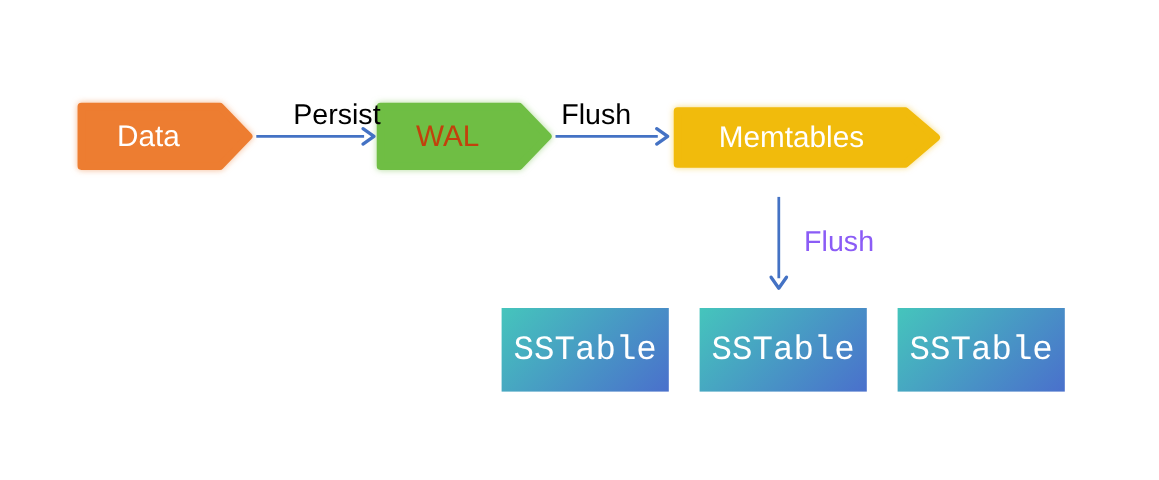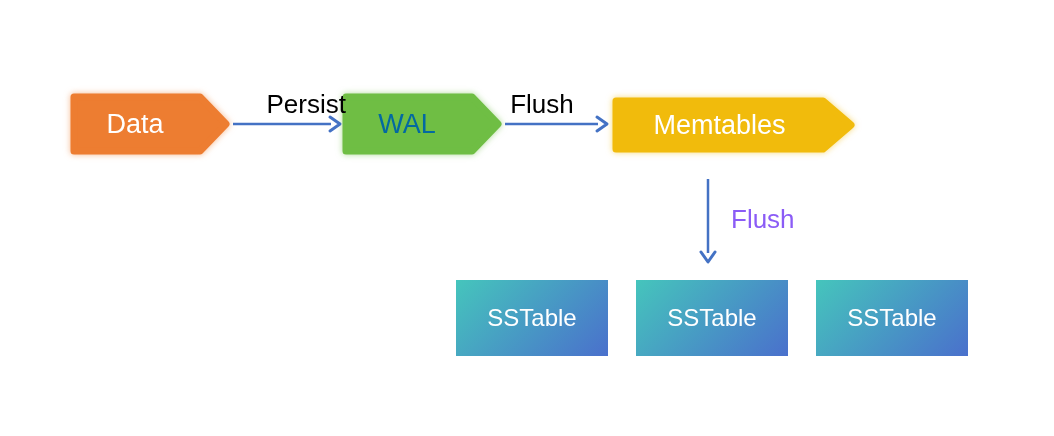--- a/index.html
+++ b/index.html
@@ -48,39 +48,39 @@
   .label-flush   { left: 731px; top: 205px; }
 
   
   .sstable {
     position: absolute; top: 280px; width: 152px; height: 76px;
     display: flex; align-items: center; justify-content: center;
   }
   .sstable-1 { left: 456px; }
   .sstable-2 { left: 636px; }
   .sstable-3 { left: 816px; }
-  .sstable-label { color: #ffffff; font-size: 24px; line-height: 1; }
+  .sstable-label { color: #ffffff; font-size: 31px; line-height: 1; font-family: Liberation Mono, monospace; }
 </style>
 </head>
 <body>
 
 <div class="canvas">
 
   <div class="node node-data">
     <svg width="160" height="62" viewBox="0 0 160 62">
       <path d="M4 4 H130 L156 31 L130 58 H4 Z" stroke-width="7" stroke-linejoin="round" fill="#ED7D31" stroke="#ED7D31"></path>
     </svg>
     <span class="node-label" style="color: rgb(255, 255, 255);">Data</span>
   </div>
 
   <div class="node node-wal">
     <svg width="160" height="62" viewBox="0 0 160 62">
       <path d="M4 4 H130 L156 31 L130 58 H4 Z" stroke-width="7" stroke-linejoin="round" fill="#6FBE44" stroke="#6FBE44"></path>
     </svg>
-    <span class="node-label" style="color: #0369a1;">WAL</span>
+    <span class="node-label" style="color: #c2410c;">WAL</span>
   </div>
 
   <div class="node node-memtables">
     <svg width="243" height="56" viewBox="0 0 243 56">
       <path d="M4 4 H211 L239 28 L211 52 H4 Z" stroke-width="7" stroke-linejoin="round" fill="#F1BB0C" stroke="#F1BB0C"></path>
     </svg>
     <span class="node-label" style="color: rgb(255, 255, 255);">Memtables</span>
   </div>
 
   <svg class="arrows" width="1054" height="436" viewBox="0 0 1054 436">

